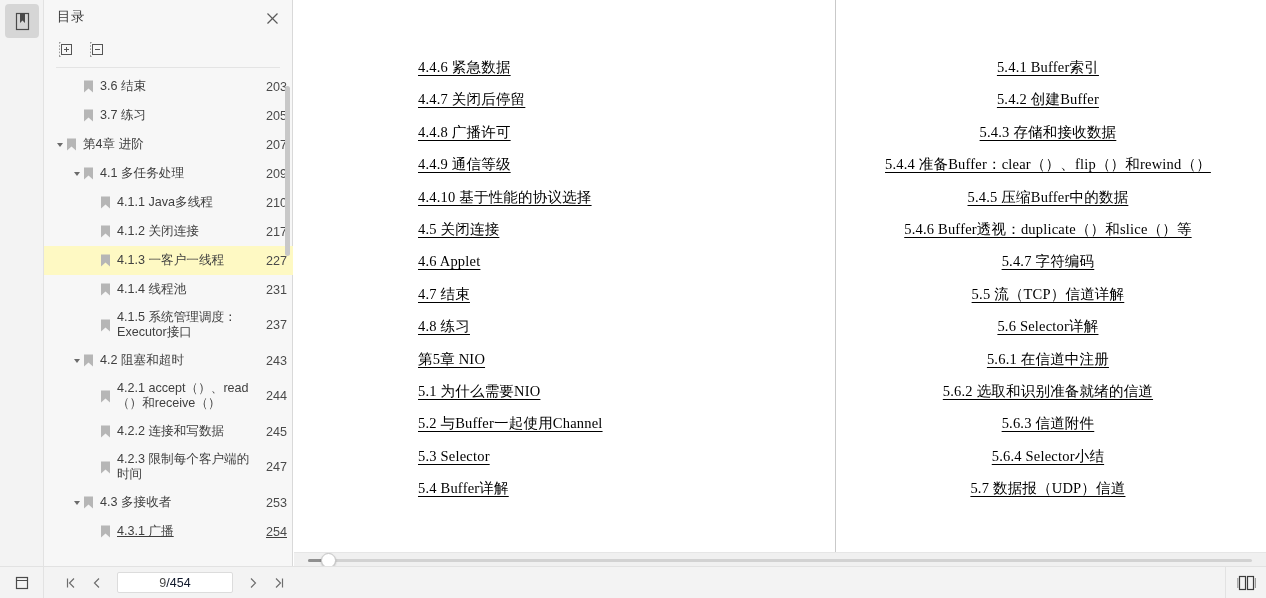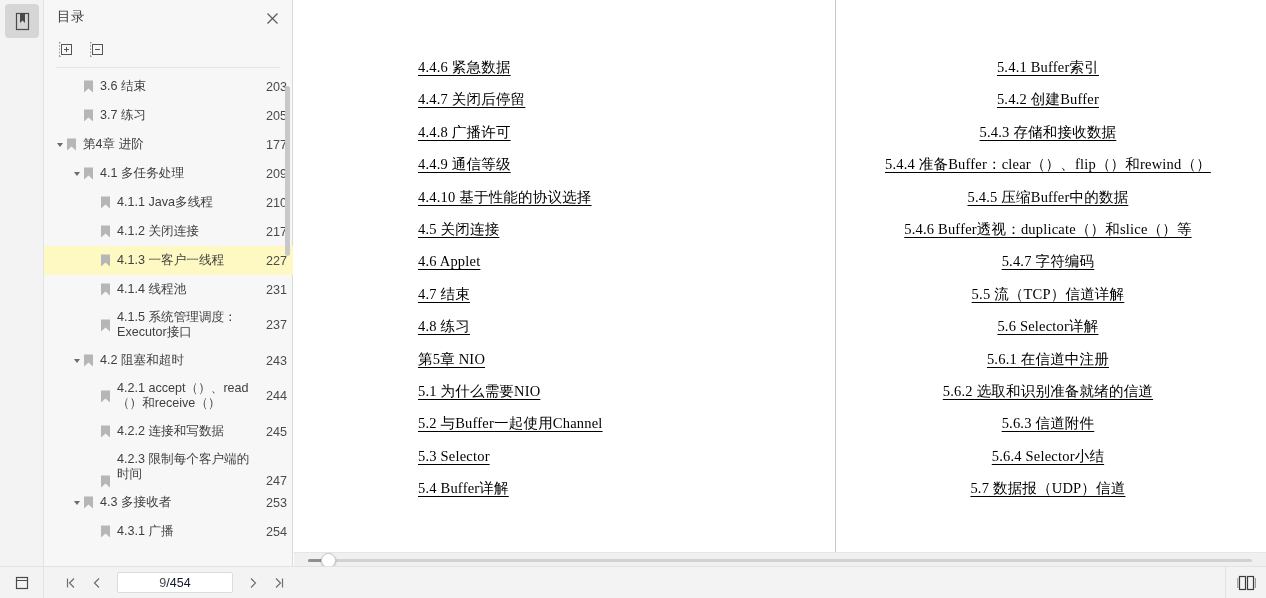--- a/index.html
+++ b/index.html
@@ -330,21 +330,21 @@
         <div class="tree-row" style="padding-left: 10px;">
           <div class="tw">
             <div class="tri"></div>
           </div>
           <div class="bm-icon">
             <svg width="11" height="13" viewBox="0 0 11 13">
               <path d="M1 0.6 H10 V12.4 L5.5 8.6 L1 12.4 Z" fill="#b6b6b6"></path>
             </svg>
           </div>
           <div class="tree-label">第4章 进阶</div>
-          <div class="tree-page">177</div>
+          <div class="tree-page">207</div>
         </div>
         <div class="tree-row" style="padding-left: 27px;">
           <div class="tw">
             <div class="tri"></div>
           </div>
           <div class="bm-icon">
             <svg width="11" height="13" viewBox="0 0 11 13">
               <path d="M1 0.6 H10 V12.4 L5.5 8.6 L1 12.4 Z" fill="#b6b6b6"></path>
             </svg>
           </div>
@@ -426,21 +426,21 @@
         <div class="tree-row" style="padding-left: 44px;">
           <div class="tw"></div>
           <div class="bm-icon">
             <svg width="11" height="13" viewBox="0 0 11 13">
               <path d="M1 0.6 H10 V12.4 L5.5 8.6 L1 12.4 Z" fill="#b6b6b6"></path>
             </svg>
           </div>
           <div class="tree-label">4.2.2 连接和写数据</div>
           <div class="tree-page">245</div>
         </div>
-        <div class="tree-row" style="padding-left: 44px; align-items: flex-end;">
+        <div class="tree-row" style="padding-left: 44px;">
           <div class="tw"></div>
           <div class="bm-icon">
             <svg width="11" height="13" viewBox="0 0 11 13">
               <path d="M1 0.6 H10 V12.4 L5.5 8.6 L1 12.4 Z" fill="#b6b6b6"></path>
             </svg>
           </div>
           <div class="tree-label">4.2.3 限制每个客户端的时间</div>
           <div class="tree-page">247</div>
         </div>
         <div class="tree-row" style="padding-left: 27px;">
@@ -448,21 +448,21 @@
             <div class="tri"></div>
           </div>
           <div class="bm-icon">
             <svg width="11" height="13" viewBox="0 0 11 13">
               <path d="M1 0.6 H10 V12.4 L5.5 8.6 L1 12.4 Z" fill="#b6b6b6"></path>
             </svg>
           </div>
           <div class="tree-label">4.3 多接收者</div>
           <div class="tree-page">253</div>
         </div>
-        <div class="tree-row" style="padding-left: 44px;">
+        <div class="tree-row" style="padding-left: 44px; text-decoration: underline;">
           <div class="tw"></div>
           <div class="bm-icon">
             <svg width="11" height="13" viewBox="0 0 11 13">
               <path d="M1 0.6 H10 V12.4 L5.5 8.6 L1 12.4 Z" fill="#b6b6b6"></path>
             </svg>
           </div>
           <div class="tree-label">4.3.1 广播</div>
           <div class="tree-page">254</div>
         </div>
       </div>

